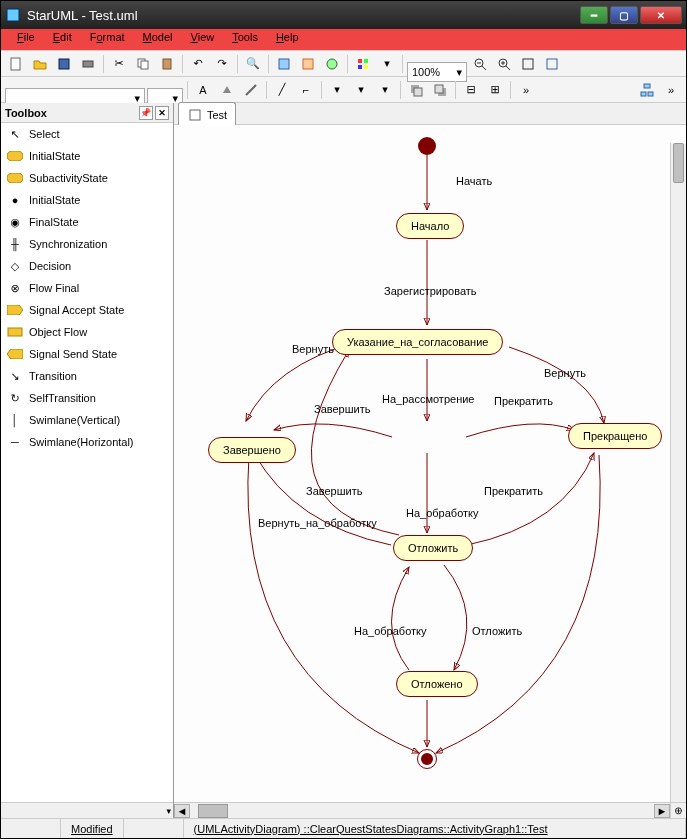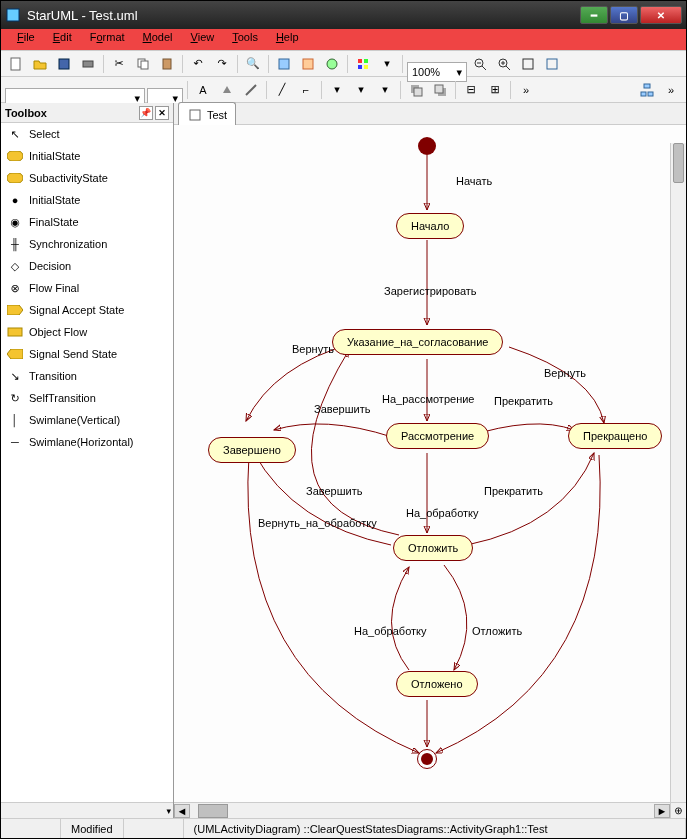--- a/index.html
+++ b/index.html
@@ -47,21 +47,21 @@
 .scroll-v{position:absolute;right:0;top:40px;bottom:16px;width:16px;background:#f0f0f0;border-left:1px solid #ccc;}
 .scroll-v .thumb{position:absolute;left:2px;right:2px;top:0;height:40px;background:#c0c0c0;border:1px solid #999;border-radius:2px;}
 .scroll-h{position:absolute;left:0;right:16px;bottom:0;height:16px;background:#f0f0f0;border-top:1px solid #ccc;display:flex;align-items:center;}
 .scroll-h .arrow{width:16px;height:14px;background:#ddd;border:1px solid #aaa;display:flex;align-items:center;justify-content:center;}
 .scroll-h .track{flex:1;position:relative;height:14px;}
 .scroll-h .thumb{position:absolute;top:0;left:8px;width:30px;height:100%;background:#c0c0c0;border:1px solid #999;}
 .corner{position:absolute;right:0;bottom:0;width:16px;height:16px;background:#f0f0f0;border-left:1px solid #ccc;border-top:1px solid #ccc;display:flex;align-items:center;justify-content:center;font-size:10px;}
 
 
 .statusbar{height:20px;background:#f0f0f0;border-top:1px solid #ccc;display:flex;align-items:center;}
-.statusbar .cell{padding:0 10px;border-right:1px solid #ccc;height:100%;display:flex;align-items:center;}
+.statusbar .cell{padding:0 10px;border-right:1px solid #ccc;height:100%;display:flex;align-items:center;text-decoration:underline;}
 
 
 .node{position:absolute;background:#ffffcc;border:1px solid #800000;border-radius:14px;padding:6px 14px;font-size:11px;text-align:center;white-space:nowrap;}
 .dotfill{position:absolute;width:18px;height:18px;background:#800000;border-radius:50%;}
 .finaldot{position:absolute;width:20px;height:20px;border:1px solid #800000;border-radius:50%;display:flex;align-items:center;justify-content:center;}
 .finaldot::after{content:"";width:12px;height:12px;background:#800000;border-radius:50%;}
 .edgelabel{position:absolute;font-size:11px;color:#000;white-space:nowrap;}
 svg.edges{position:absolute;inset:0;width:100%;height:100%;pointer-events:none;}
 svg.edges line, svg.edges path{stroke:#800000;stroke-width:1;fill:none;}
 
@@ -392,21 +392,20 @@
         <path d="M75 330 Q60 550 245 628" marker-end="url(#ah)"></path>
 
         <path d="M425 330 Q440 550 262 628" marker-end="url(#ah)"></path>
 
         <line x1="253" y1="575" x2="253" y2="622" marker-end="url(#ah)"></line>
       </svg>
 
       <div class="dotfill" style="left:244px;top:12px"></div>
       <div class="node" style="left:222px;top:88px"><span>Начало</span></div>
       <div class="node" style="left:158px;top:204px"><span>Указание_на_согласование</span></div>
-      <div class="node" style="left:212px;top:298px"><span>Рассмотрение</span></div>
       <div class="node" style="left:34px;top:312px"><span>Завершено</span></div>
       <div class="node" style="left:394px;top:298px"><span>Прекращено</span></div>
       <div class="node" style="left:219px;top:410px"><span>Отложить</span></div>
       <div class="node" style="left:222px;top:546px"><span>Отложено</span></div>
       <div class="finaldot" style="left:243px;top:624px"></div>
 
       <div class="edgelabel" style="left:282px;top:50px">Начать</div>
       <div class="edgelabel" style="left:210px;top:160px">Зарегистрировать</div>
       <div class="edgelabel" style="left:118px;top:218px">Вернуть</div>
       <div class="edgelabel" style="left:370px;top:242px">Вернуть</div>

